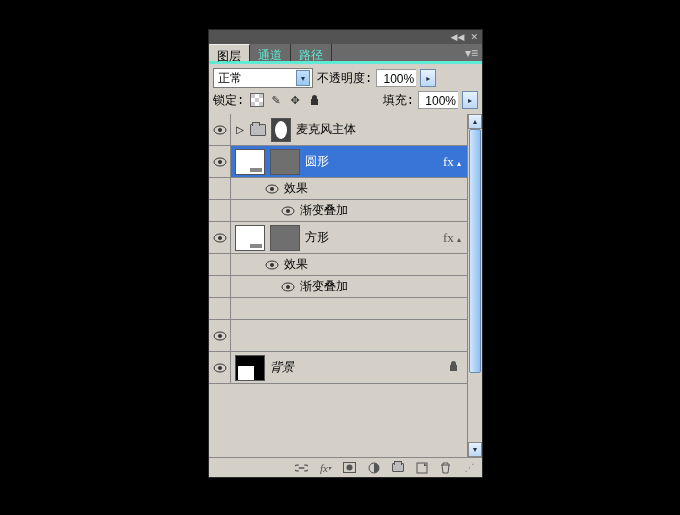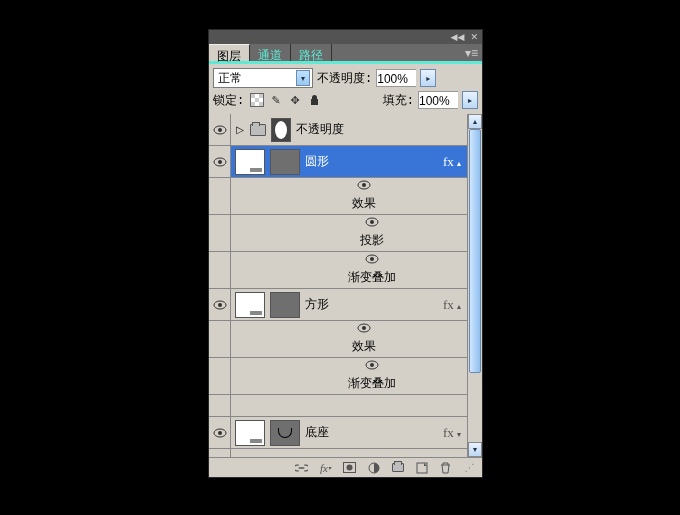--- a/index.html
+++ b/index.html
@@ -80,21 +80,21 @@
     font-size: 8px;
     color: #234;
   }
   .opt-label { font-size: 12px; font-family: Liberation Mono, monospace; }
   .pct-input {
     width: 40px;
     height: 18px;
     background: #fff;
     border: 1px solid #999;
     border-right: none;
-    text-align: left;
+    text-align: right;
     padding: 2px 2px 0 0;
     font-size: 12px;
   }
   .arrow-btn {
     width: 16px;
     height: 18px;
     background: linear-gradient(#e8f2ff,#bcd8f5);
     border: 1px solid #6a8ab0;
     display: flex;
     align-items: center;
@@ -199,21 +199,21 @@
     border-radius: 0 0 14px 14px;
   }
   .layer-name { font-size: 12px; }
   .fx-badge {
     margin-left: auto;
     font-family: serif;
     font-size: 13px;
     padding-right: 2px;
   }
   .fx-tri { font-size: 8px; }
-  .subtext { padding-left: 34px; font-size: 12px; flex-direction: column; }
+  .subtext { padding-left: 34px; font-size: 12px; }
   .sub2 { padding-left: 50px; }
   .bottombar {
     position: absolute;
     left: 0; right: 0; bottom: 0;
     height: 20px;
     background: #d4d0c8;
     border-top: 1px solid #888;
     display: flex;
     align-items: center;
     justify-content: flex-end;
@@ -295,21 +295,21 @@
               <ellipse cx="7" cy="5" rx="6" ry="4" fill="none" stroke="#333"></ellipse>
               <circle cx="7" cy="5" r="2" fill="#333"></circle>
             </svg>
           </div>
         <div class="content">
           <span class="disclose">▷</span>
           <div class="folder-ico"></div>
           <div class="thumb mask" style="width:20px;height:24px;">
               <div class="oval"></div>
             </div>
-          <span class="layer-name">不透明度</span>
+          <span class="layer-name">麦克风主体</span>
         </div>
       </div>
 
       <div class="row big sel">
         <div class="viscol" style="background:#d4d0c8;">
             <svg class="eye" width="14" height="10" viewBox="0 0 14 10">
               <ellipse cx="7" cy="5" rx="6" ry="4" fill="none" stroke="#333"></ellipse>
               <circle cx="7" cy="5" r="2" fill="#333"></circle>
             </svg>
           </div>
@@ -330,30 +330,20 @@
           <span class="layer-name">效果</span>
         </div>
       </div>
       <div class="row">
         <div class="viscol"></div>
         <div class="content subtext sub2">
           <svg class="eye" width="14" height="10" viewBox="0 0 14 10">
               <ellipse cx="7" cy="5" rx="6" ry="4" fill="none" stroke="#333"></ellipse>
               <circle cx="7" cy="5" r="2" fill="#333"></circle>
             </svg>
-          <span class="layer-name">投影</span>
-        </div>
-      </div>
-      <div class="row">
-        <div class="viscol"></div>
-        <div class="content subtext sub2">
-          <svg class="eye" width="14" height="10" viewBox="0 0 14 10">
-              <ellipse cx="7" cy="5" rx="6" ry="4" fill="none" stroke="#333"></ellipse>
-              <circle cx="7" cy="5" r="2" fill="#333"></circle>
-            </svg>
           <span class="layer-name">渐变叠加</span>
         </div>
       </div>
 
       <div class="row big">
         <div class="viscol">
             <svg class="eye" width="14" height="10" viewBox="0 0 14 10">
               <ellipse cx="7" cy="5" rx="6" ry="4" fill="none" stroke="#333"></ellipse>
               <circle cx="7" cy="5" r="2" fill="#333"></circle>
             </svg>
@@ -389,37 +379,38 @@
         <div class="viscol"></div>
       </div>
 
       <div class="row big">
         <div class="viscol">
             <svg class="eye" width="14" height="10" viewBox="0 0 14 10">
               <ellipse cx="7" cy="5" rx="6" ry="4" fill="none" stroke="#333"></ellipse>
               <circle cx="7" cy="5" r="2" fill="#333"></circle>
             </svg>
           </div>
-        <div class="content">
-          <div class="thumb big bigwhite"></div>
-          <div class="thumb big shape">
-              <div class="smile"></div>
-            </div>
-          <span class="layer-name">底座</span>
-          <span class="fx-badge" style="color:#555;"><span>fx</span> <span class="fx-tri">▾</span></span>
-        </div>
       </div>
 
       <div class="row big">
         <div class="viscol">
             <svg class="eye" width="14" height="10" viewBox="0 0 14 10">
               <ellipse cx="7" cy="5" rx="6" ry="4" fill="none" stroke="#333"></ellipse>
               <circle cx="7" cy="5" r="2" fill="#333"></circle>
             </svg>
           </div>
+        <div class="content">
+          <div class="thumb big bg"></div>
+          <span class="layer-name" style="font-style:italic;">背景</span>
+          <span class="lock-right">
+            <svg width="11" height="12" viewBox="0 0 11 12">
+                <path d="M3 5V3.5a2.5 2.5 0 015 0V5h1v6H2V5h1z" fill="#555"></path>
+              </svg>
+          </span>
+        </div>
       </div>
 
     </div>
 
     <div class="scrollbar">
       <div class="sb-btn">▴</div>
       <div class="sb-track">
         <div class="sb-thumb"></div>
       </div>
       <div class="sb-btn">▾</div>

